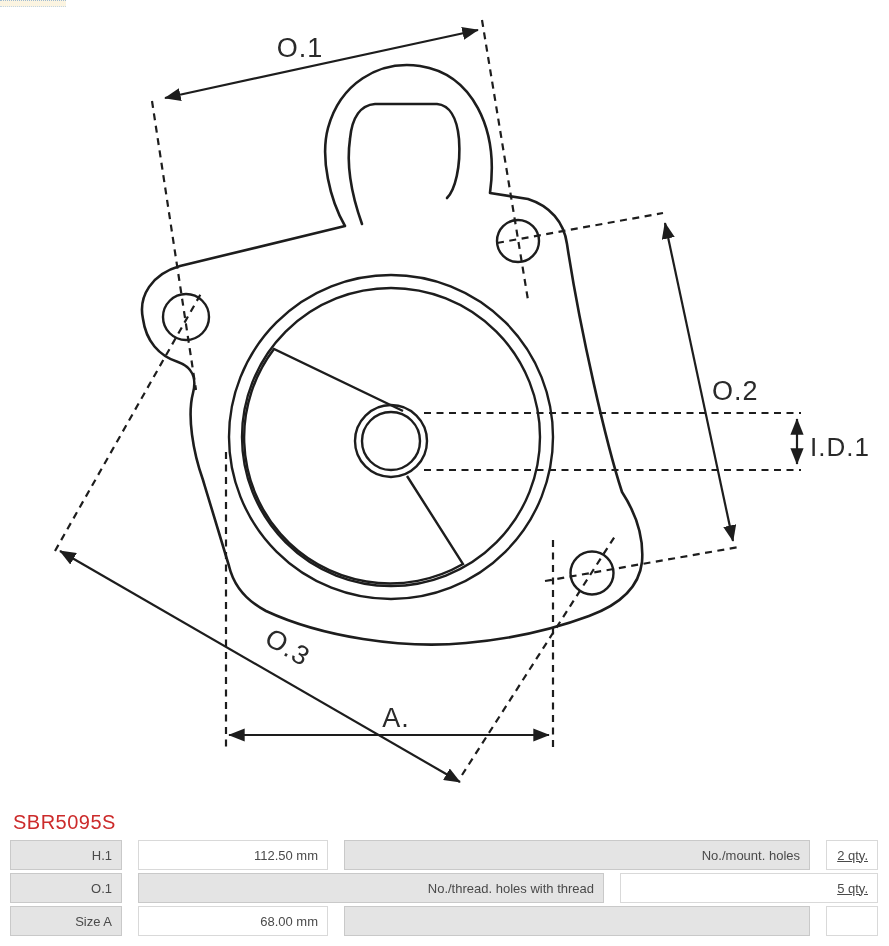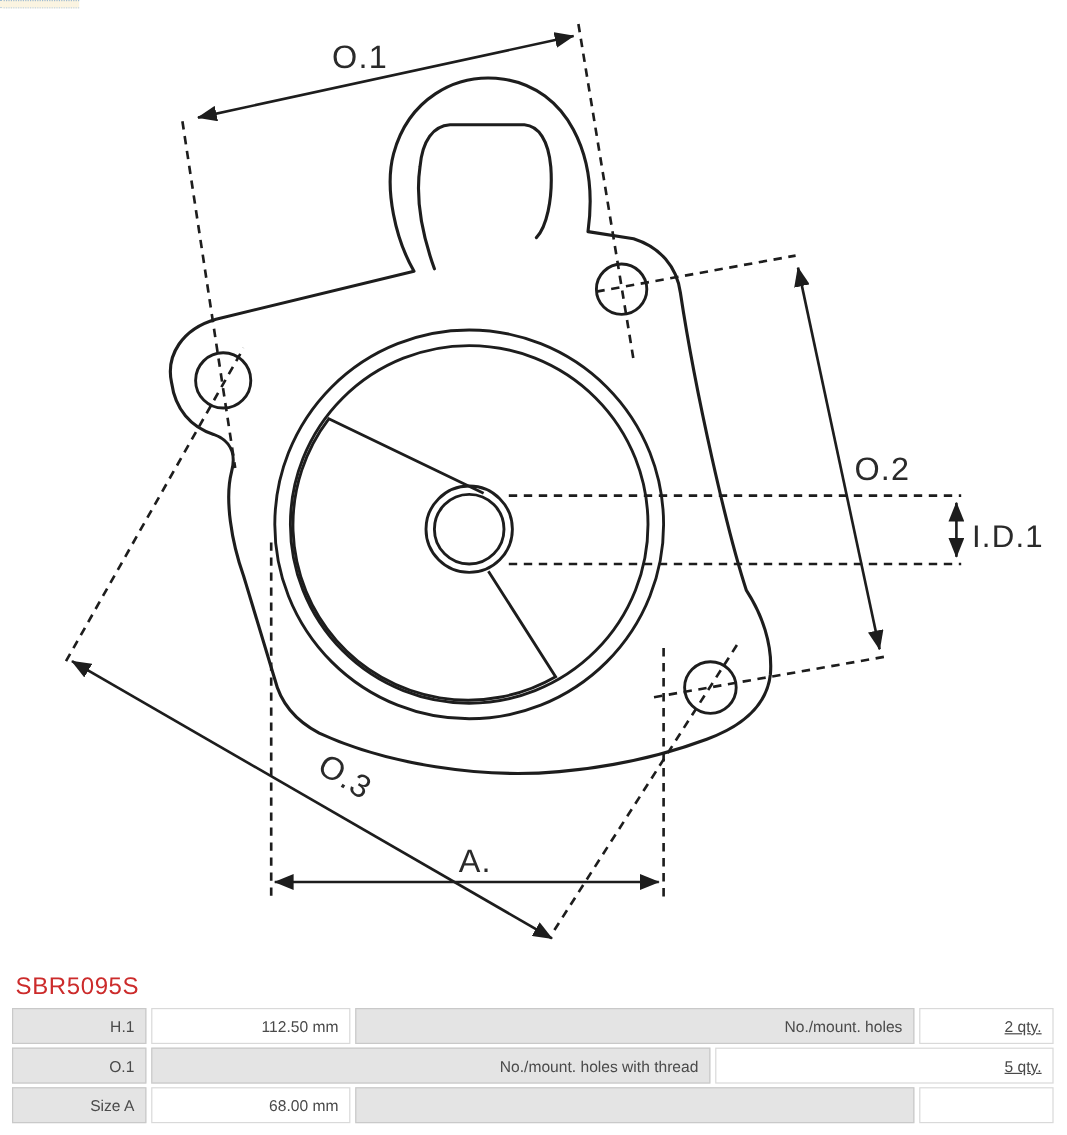--- a/index.html
+++ b/index.html
@@ -16,29 +16,29 @@
   .drawing{position:absolute;left:0;top:0;}
   .dim-label{
     font-family:"Liberation Sans",sans-serif;
     fill:#2a2a2a;letter-spacing:1px;
   }
   .part-code{
     position:absolute;left:13px;top:811px;
     font-size:20px;font-weight:400;letter-spacing:.5px;color:#cc2b2b;
   }
   .spec{position:absolute;left:10px;top:840px;width:868px;}
-  .spec-row{display:flex;gap:4px;margin-bottom:3px;height:30px;}
+  .spec-row{display:flex;gap:16px;margin-bottom:3px;height:30px;}
   .cell{
     box-sizing:border-box;display:flex;align-items:center;justify-content:flex-end;
     padding-right:9px;font-size:13px;color:#4a4a4a;
   }
   .cell.g{background:#e4e4e4;border:1px solid #c9c9c9;}
   .cell.w{background:#ffffff;border:1px solid #d9d9d9;}
   .c1{width:112px;}
-  .c2{width:166px;}
+  .c2{width:190px;}
   .c3{width:466px;}
   .c4{flex:1;text-decoration:underline;}
 </style>
 </head>
 <body>
 
 <div class="artifact"></div>
 
 <svg class="drawing" width="889" height="800" viewBox="0 0 889 800">
   <defs>
@@ -124,21 +124,21 @@
 
 <div class="spec">
   <div class="spec-row">
     <div class="cell g c1">H.1</div>
     <div class="cell w c2">112.50 mm</div>
     <div class="cell g c3">No./mount. holes</div>
     <div class="cell w c4">2 qty.</div>
   </div>
   <div class="spec-row">
     <div class="cell g c1">O.1</div>
-    <div class="cell g c3">No./mount. holes with thread</div>
+    <div class="cell g c3">No./thread. holes with thread</div>
     <div class="cell w c4">5 qty.</div>
   </div>
   <div class="spec-row">
     <div class="cell g c1">Size A</div>
     <div class="cell w c2">68.00 mm</div>
     <div class="cell g c3"></div>
     <div class="cell w c4"></div>
   </div>
 </div>
 

